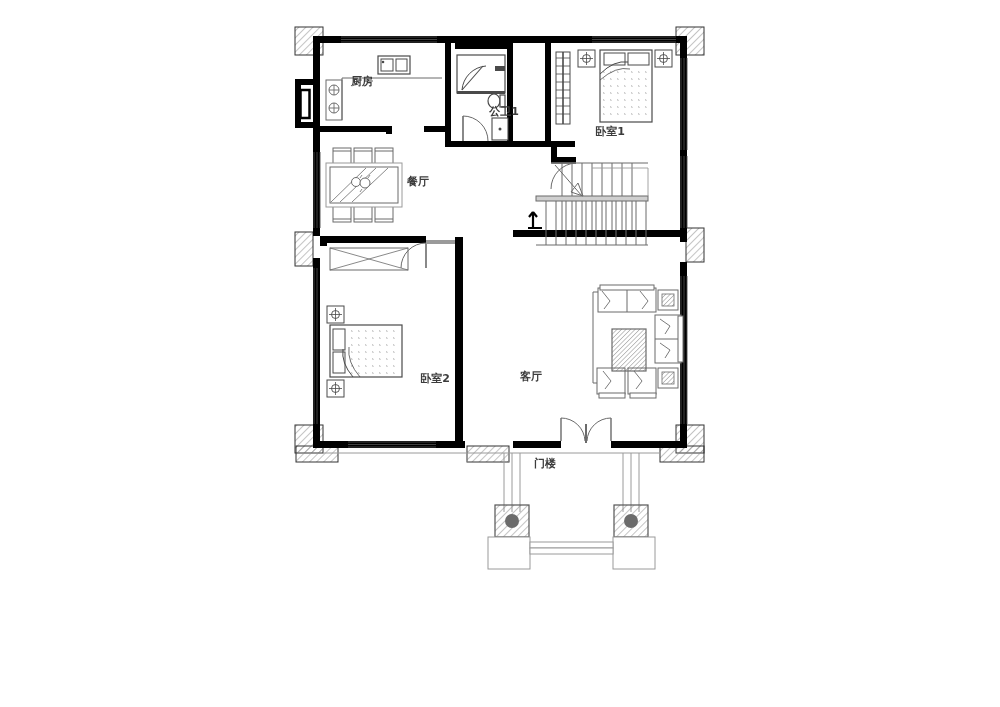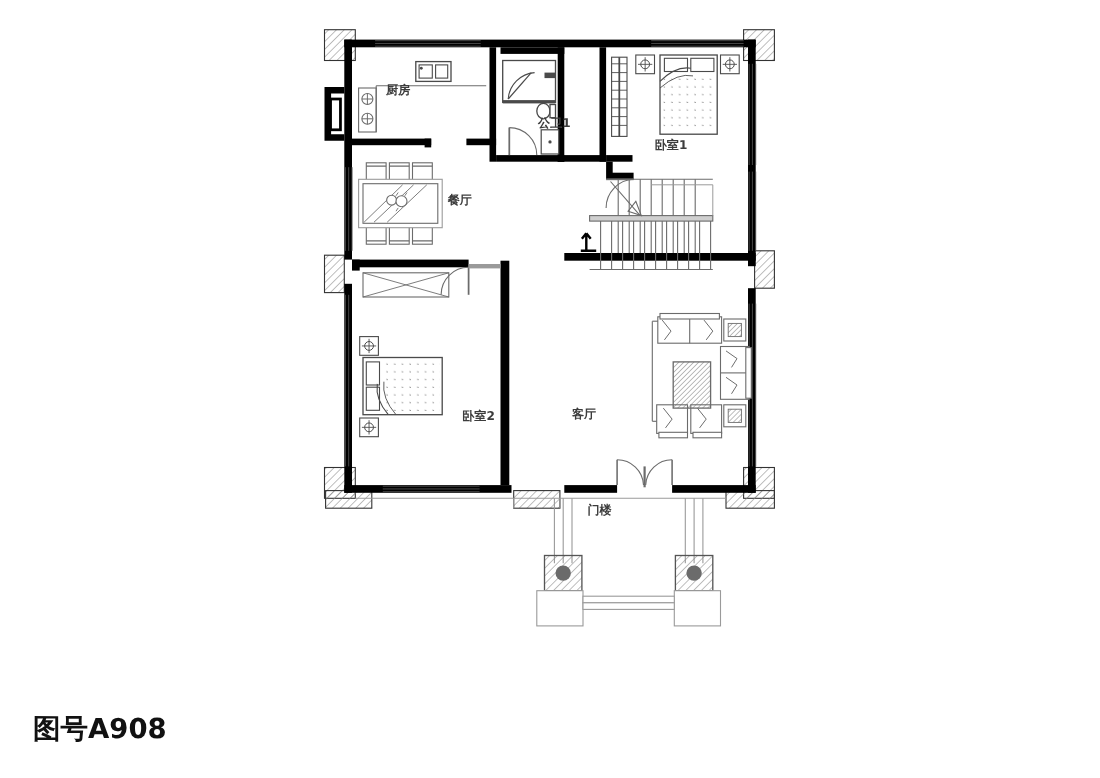--- a/index.html
+++ b/index.html
@@ -382,16 +382,15 @@
       <text class="room-label" x="362" y="85" text-anchor="middle">厨房</text>
       <text class="room-label" x="504" y="115" text-anchor="middle">公卫1</text>
       <text class="room-label" x="610" y="135" text-anchor="middle">卧室1</text>
       <text class="room-label" x="418" y="185" text-anchor="middle">餐厅</text>
       <text class="room-label" x="435" y="382" text-anchor="middle">卧室2</text>
       <text class="room-label" x="531" y="380" text-anchor="middle">客厅</text>
       <text class="room-label" x="545" y="467" text-anchor="middle">门楼</text>
     </g>
   </svg>
 
-  <div class="drawing-number">图号A908</div>
 
 
 </div>
 
 </body></html>

